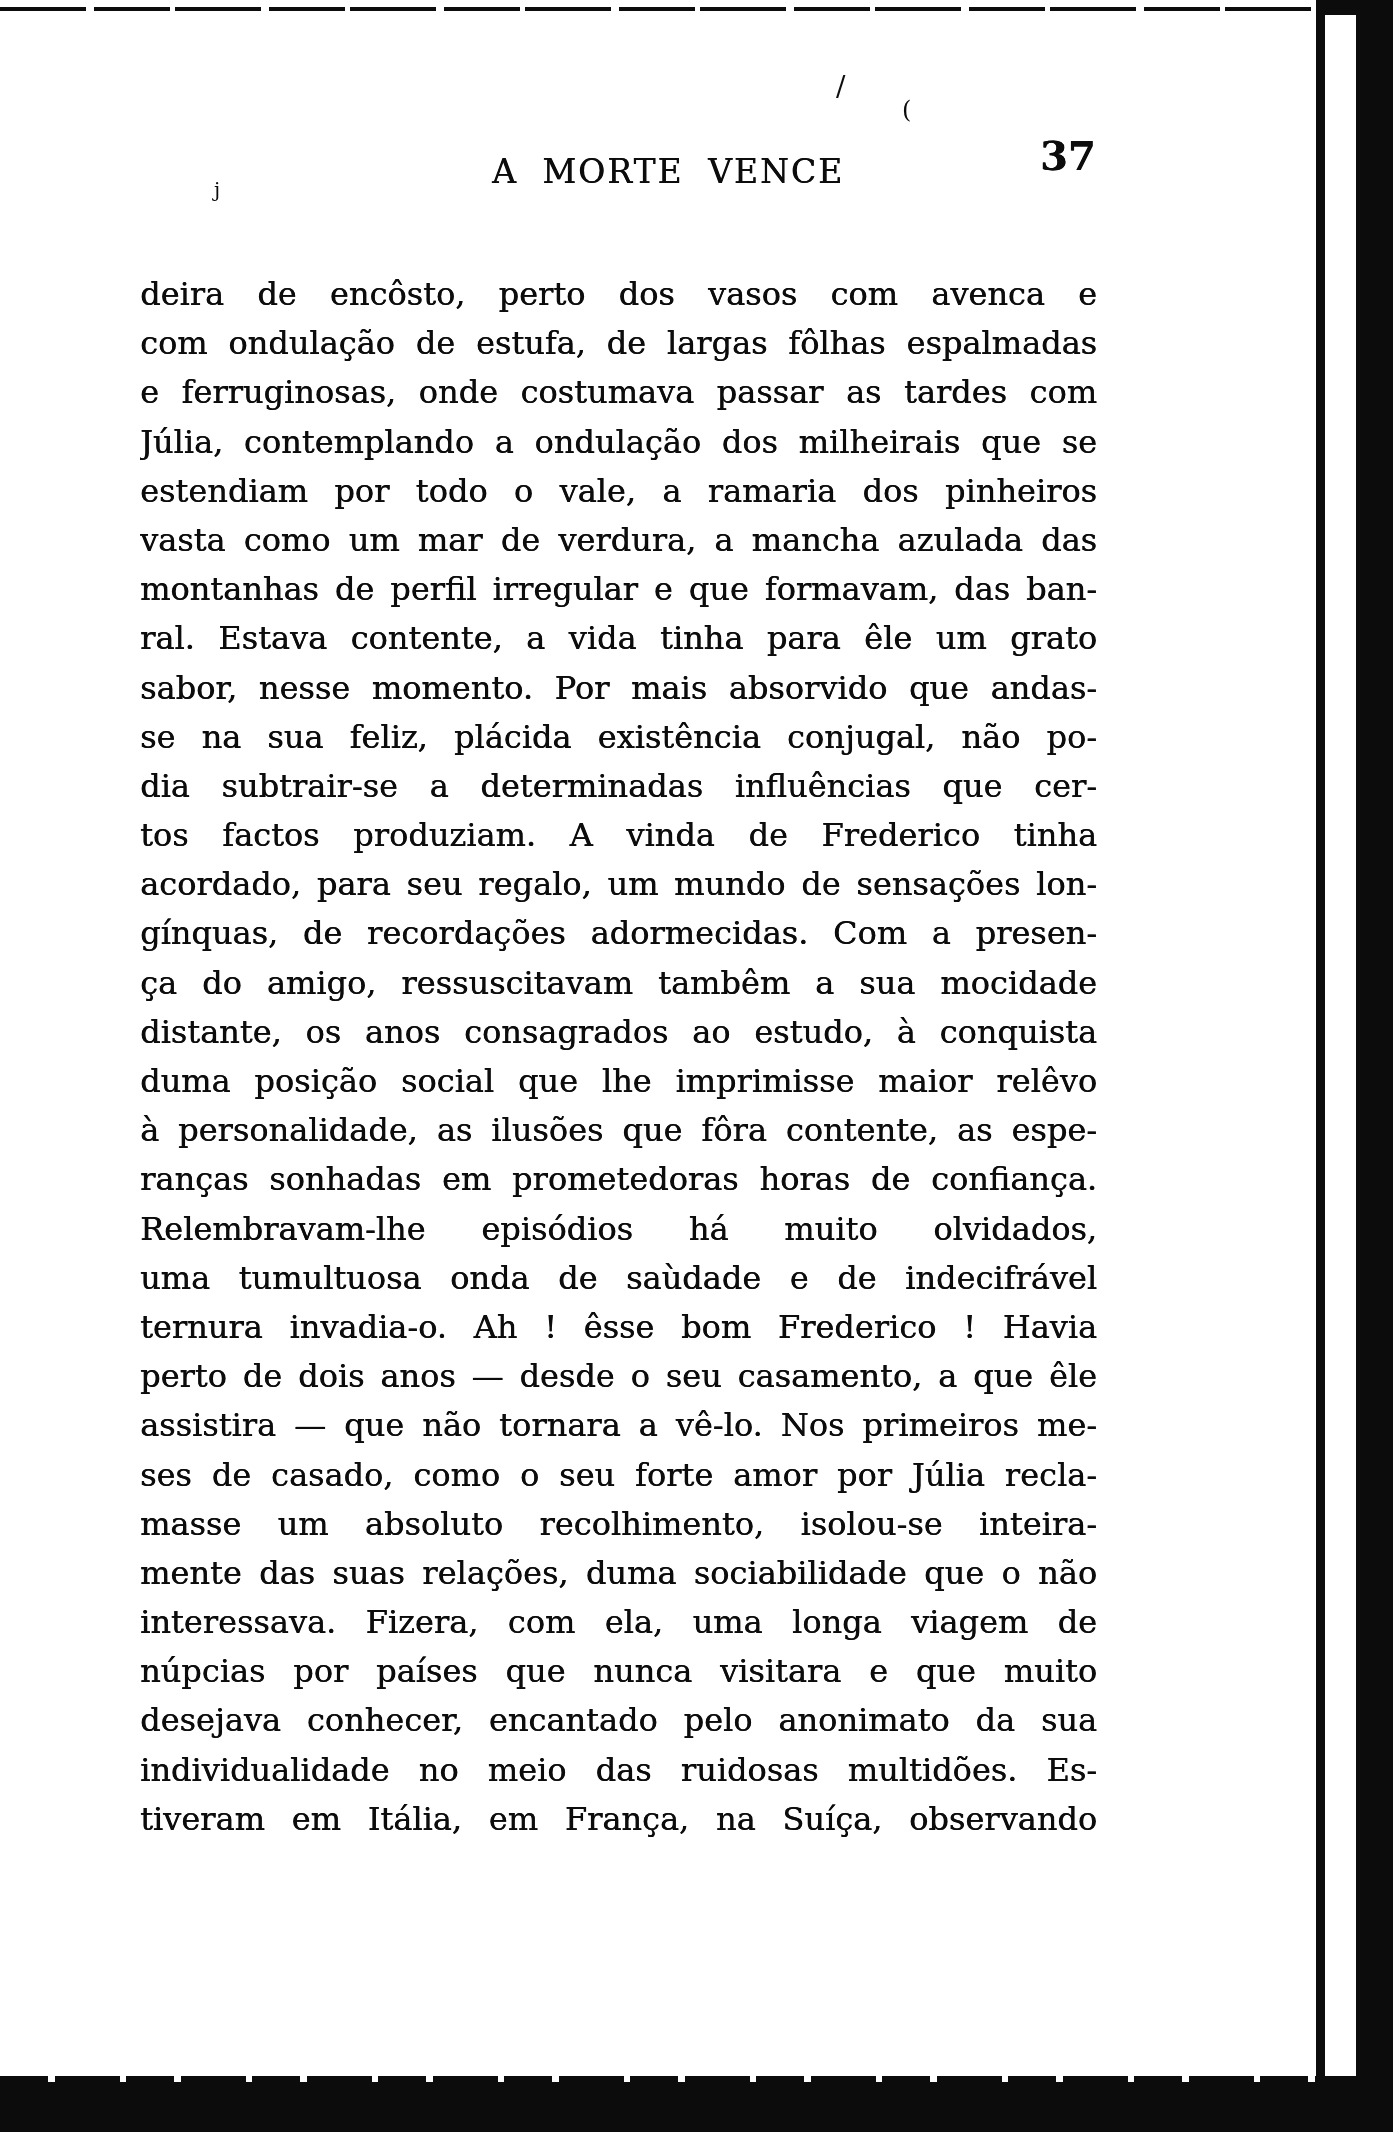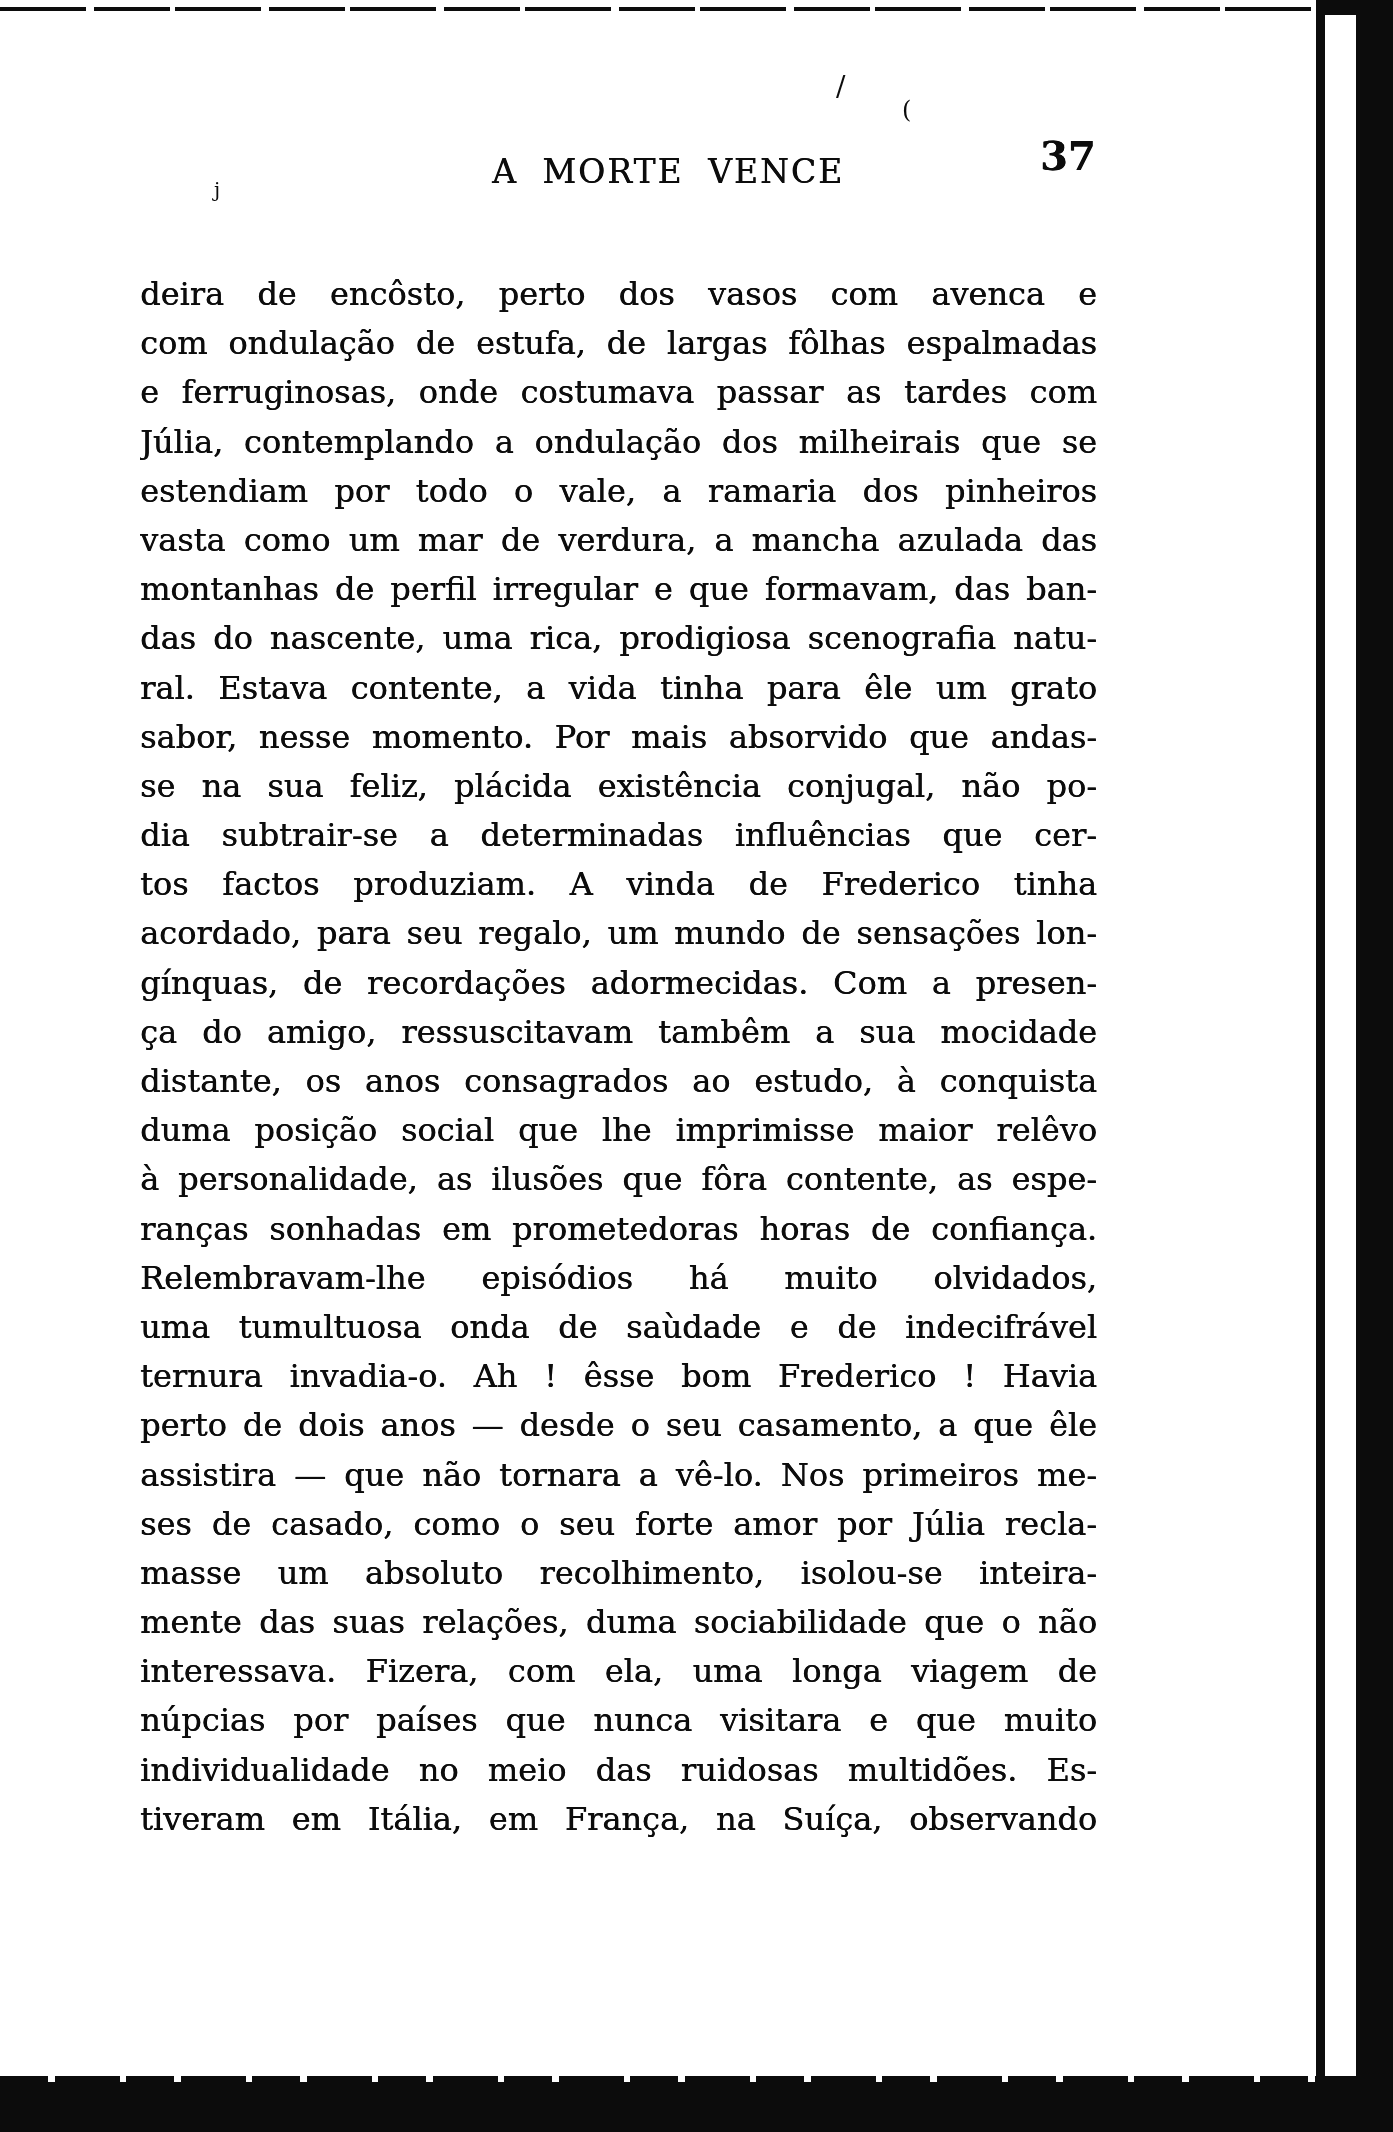--- a/index.html
+++ b/index.html
@@ -105,21 +105,20 @@
   </div>
 
   <div class="text-block">
       <div class="text-line">deira de encôsto, perto dos vasos com avenca e</div>
       <div class="text-line">com ondulação de estufa, de largas fôlhas espalmadas</div>
       <div class="text-line">e ferruginosas, onde costumava passar as tardes com</div>
       <div class="text-line">Júlia, contemplando a ondulação dos milheirais que se</div>
       <div class="text-line">estendiam por todo o vale, a ramaria dos pinheiros</div>
       <div class="text-line">vasta como um mar de verdura, a mancha azulada das</div>
       <div class="text-line">montanhas de perfil irregular e que formavam, das ban-</div>
-      <div class="text-line">das do nascente, uma rica, prodigiosa scenografia natu-</div>
       <div class="text-line">ral. Estava contente, a vida tinha para êle um grato</div>
       <div class="text-line">sabor, nesse momento. Por mais absorvido que andas-</div>
       <div class="text-line">se na sua feliz, plácida existência conjugal, não po-</div>
       <div class="text-line">dia subtrair-se a determinadas influências que cer-</div>
       <div class="text-line">tos factos produziam. A vinda de Frederico tinha</div>
       <div class="text-line">acordado, para seu regalo, um mundo de sensações lon-</div>
       <div class="text-line">gínquas, de recordações adormecidas. Com a presen-</div>
       <div class="text-line">ça do amigo, ressuscitavam tambêm a sua mocidade</div>
       <div class="text-line">distante, os anos consagrados ao estudo, à conquista</div>
       <div class="text-line">duma posição social que lhe imprimisse maior relêvo</div>
@@ -128,20 +127,21 @@
       <div class="text-line">Relembravam-lhe episódios há muito olvidados,</div>
       <div class="text-line">uma tumultuosa onda de saùdade e de indecifrável</div>
       <div class="text-line">ternura invadia-o. Ah ! êsse bom Frederico ! Havia</div>
       <div class="text-line">perto de dois anos — desde o seu casamento, a que êle</div>
       <div class="text-line">assistira — que não tornara a vê-lo. Nos primeiros me-</div>
       <div class="text-line">ses de casado, como o seu forte amor por Júlia recla-</div>
       <div class="text-line">masse um absoluto recolhimento, isolou-se inteira-</div>
       <div class="text-line">mente das suas relações, duma sociabilidade que o não</div>
       <div class="text-line">interessava. Fizera, com ela, uma longa viagem de</div>
       <div class="text-line">núpcias por países que nunca visitara e que muito</div>
+      <div class="text-line">desejava conhecer, encantado pelo anonimato da sua</div>
       <div class="text-line">individualidade no meio das ruidosas multidões. Es-</div>
       <div class="text-line">tiveram em Itália, em França, na Suíça, observando</div>
     </div>
 
   <span class="artifact a1">/</span>
   <span class="artifact a2">(</span>
   <span class="artifact a3">j</span>
 
 </div>
 

